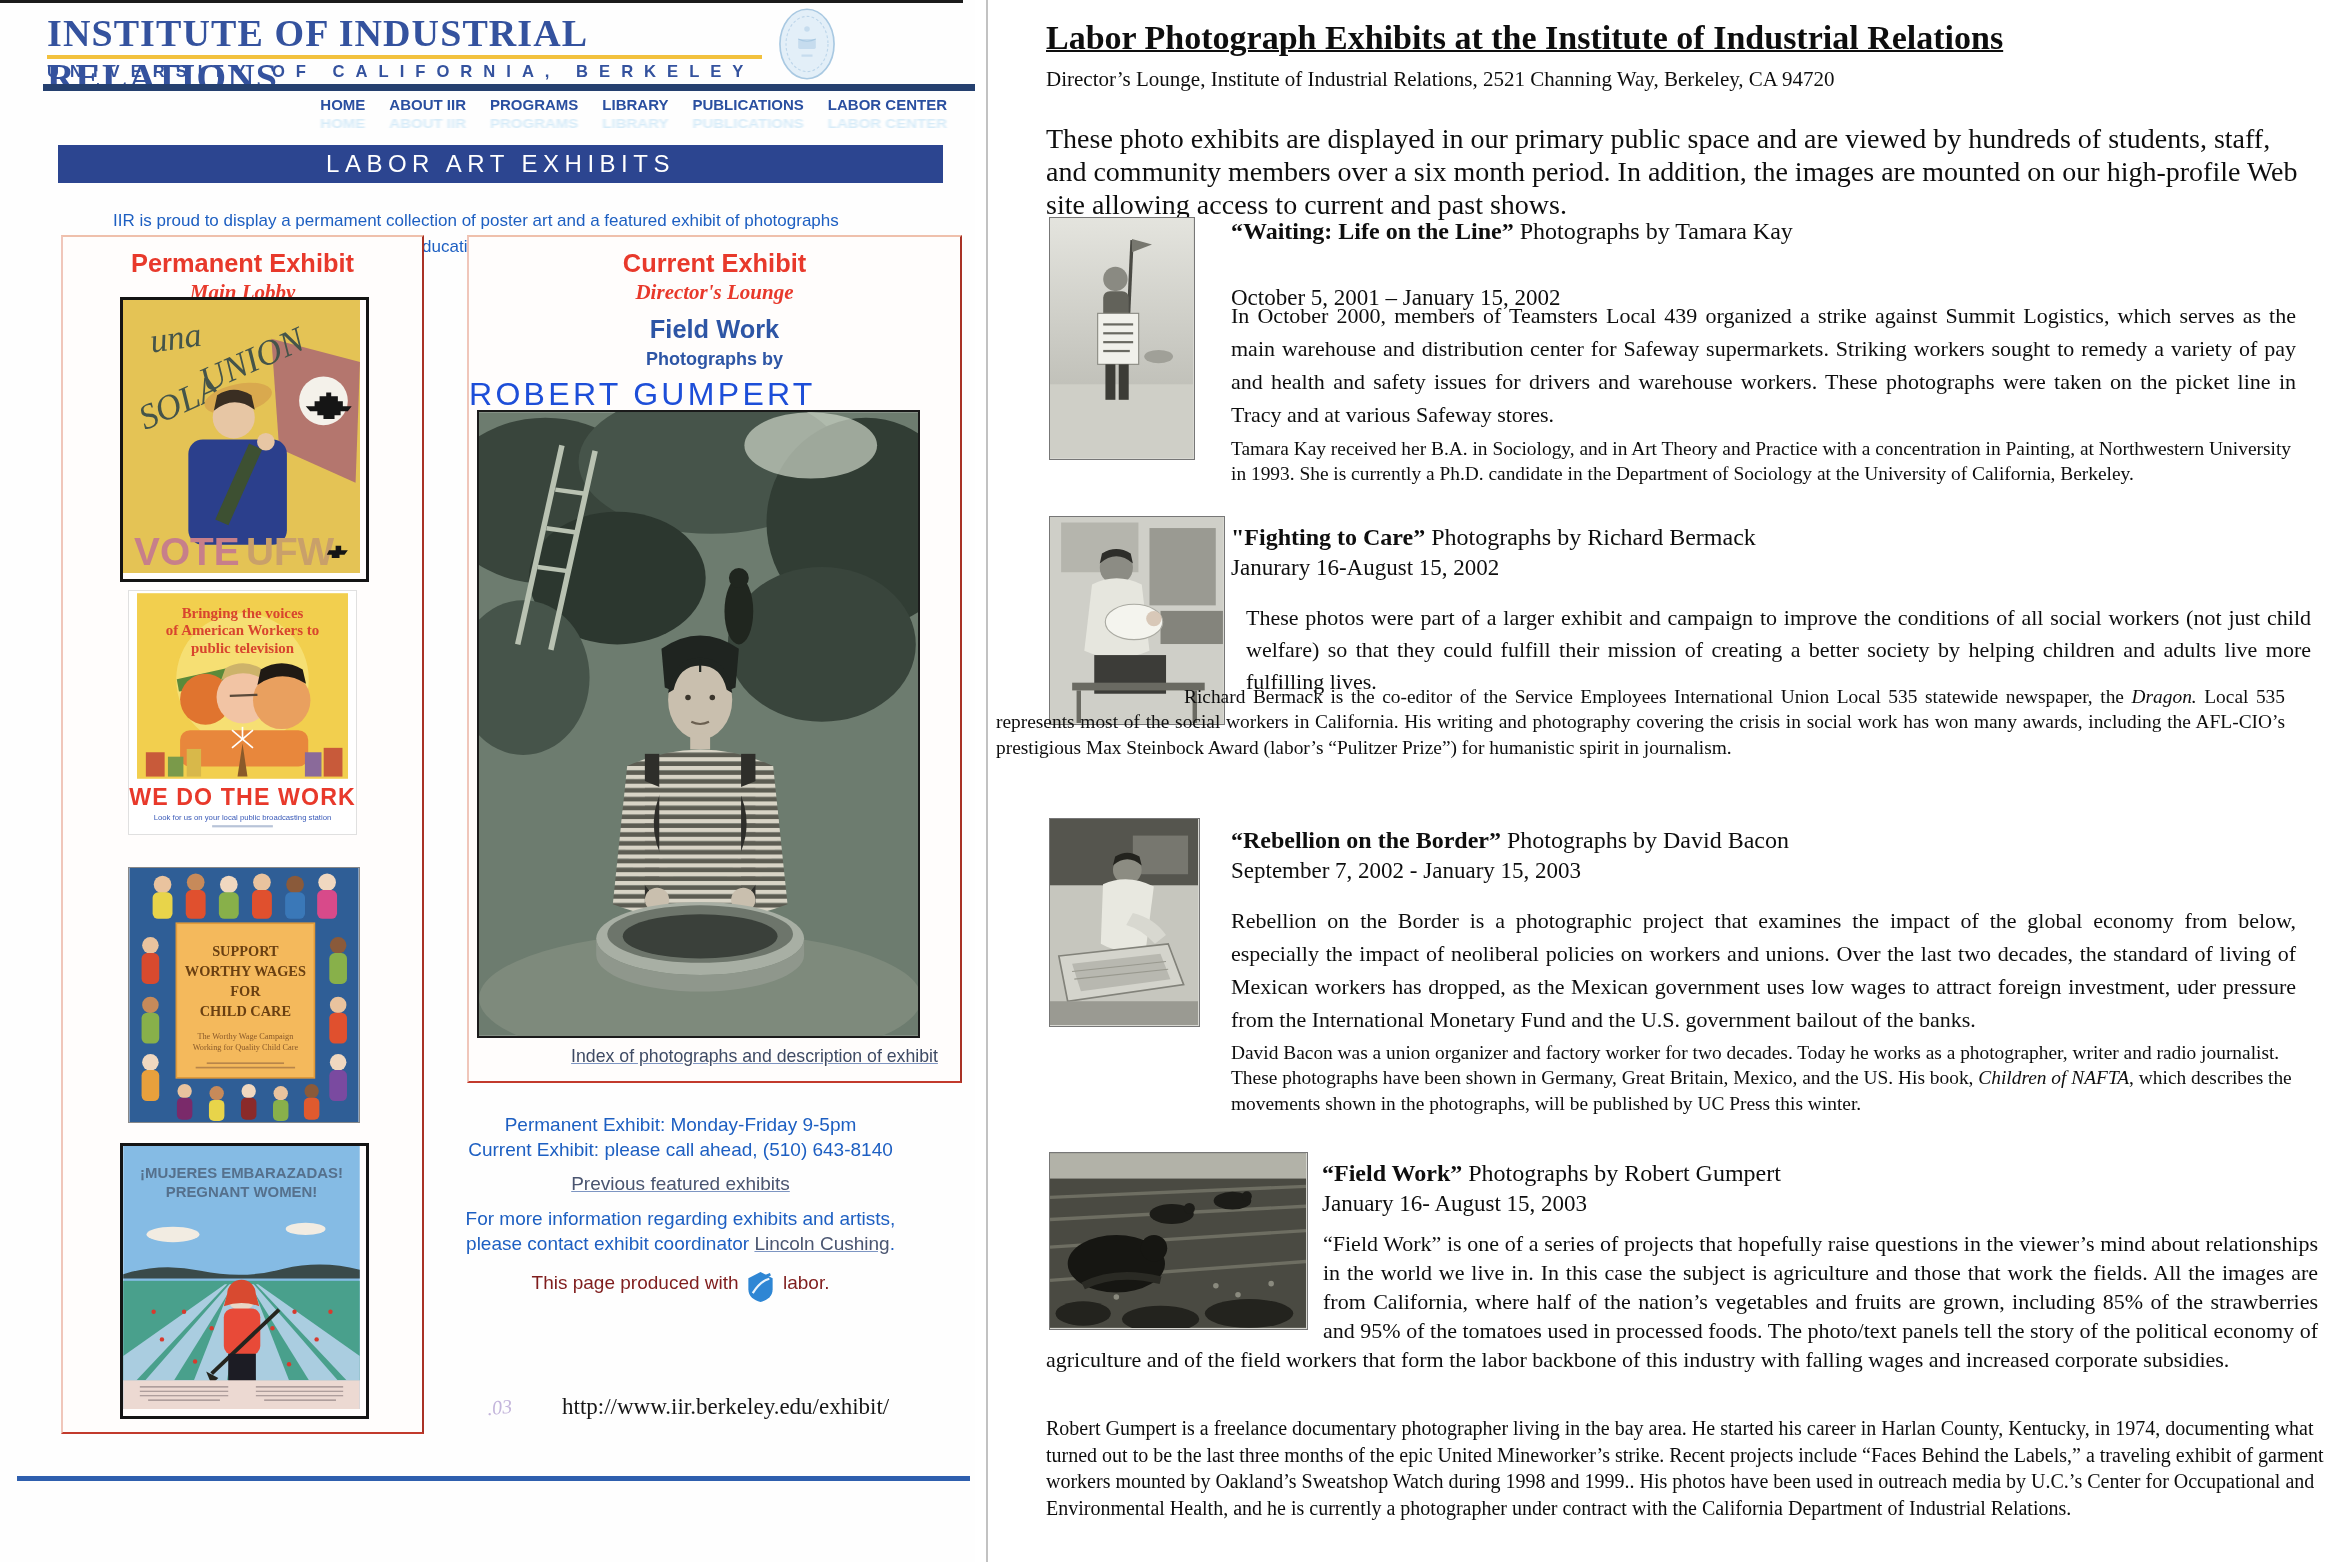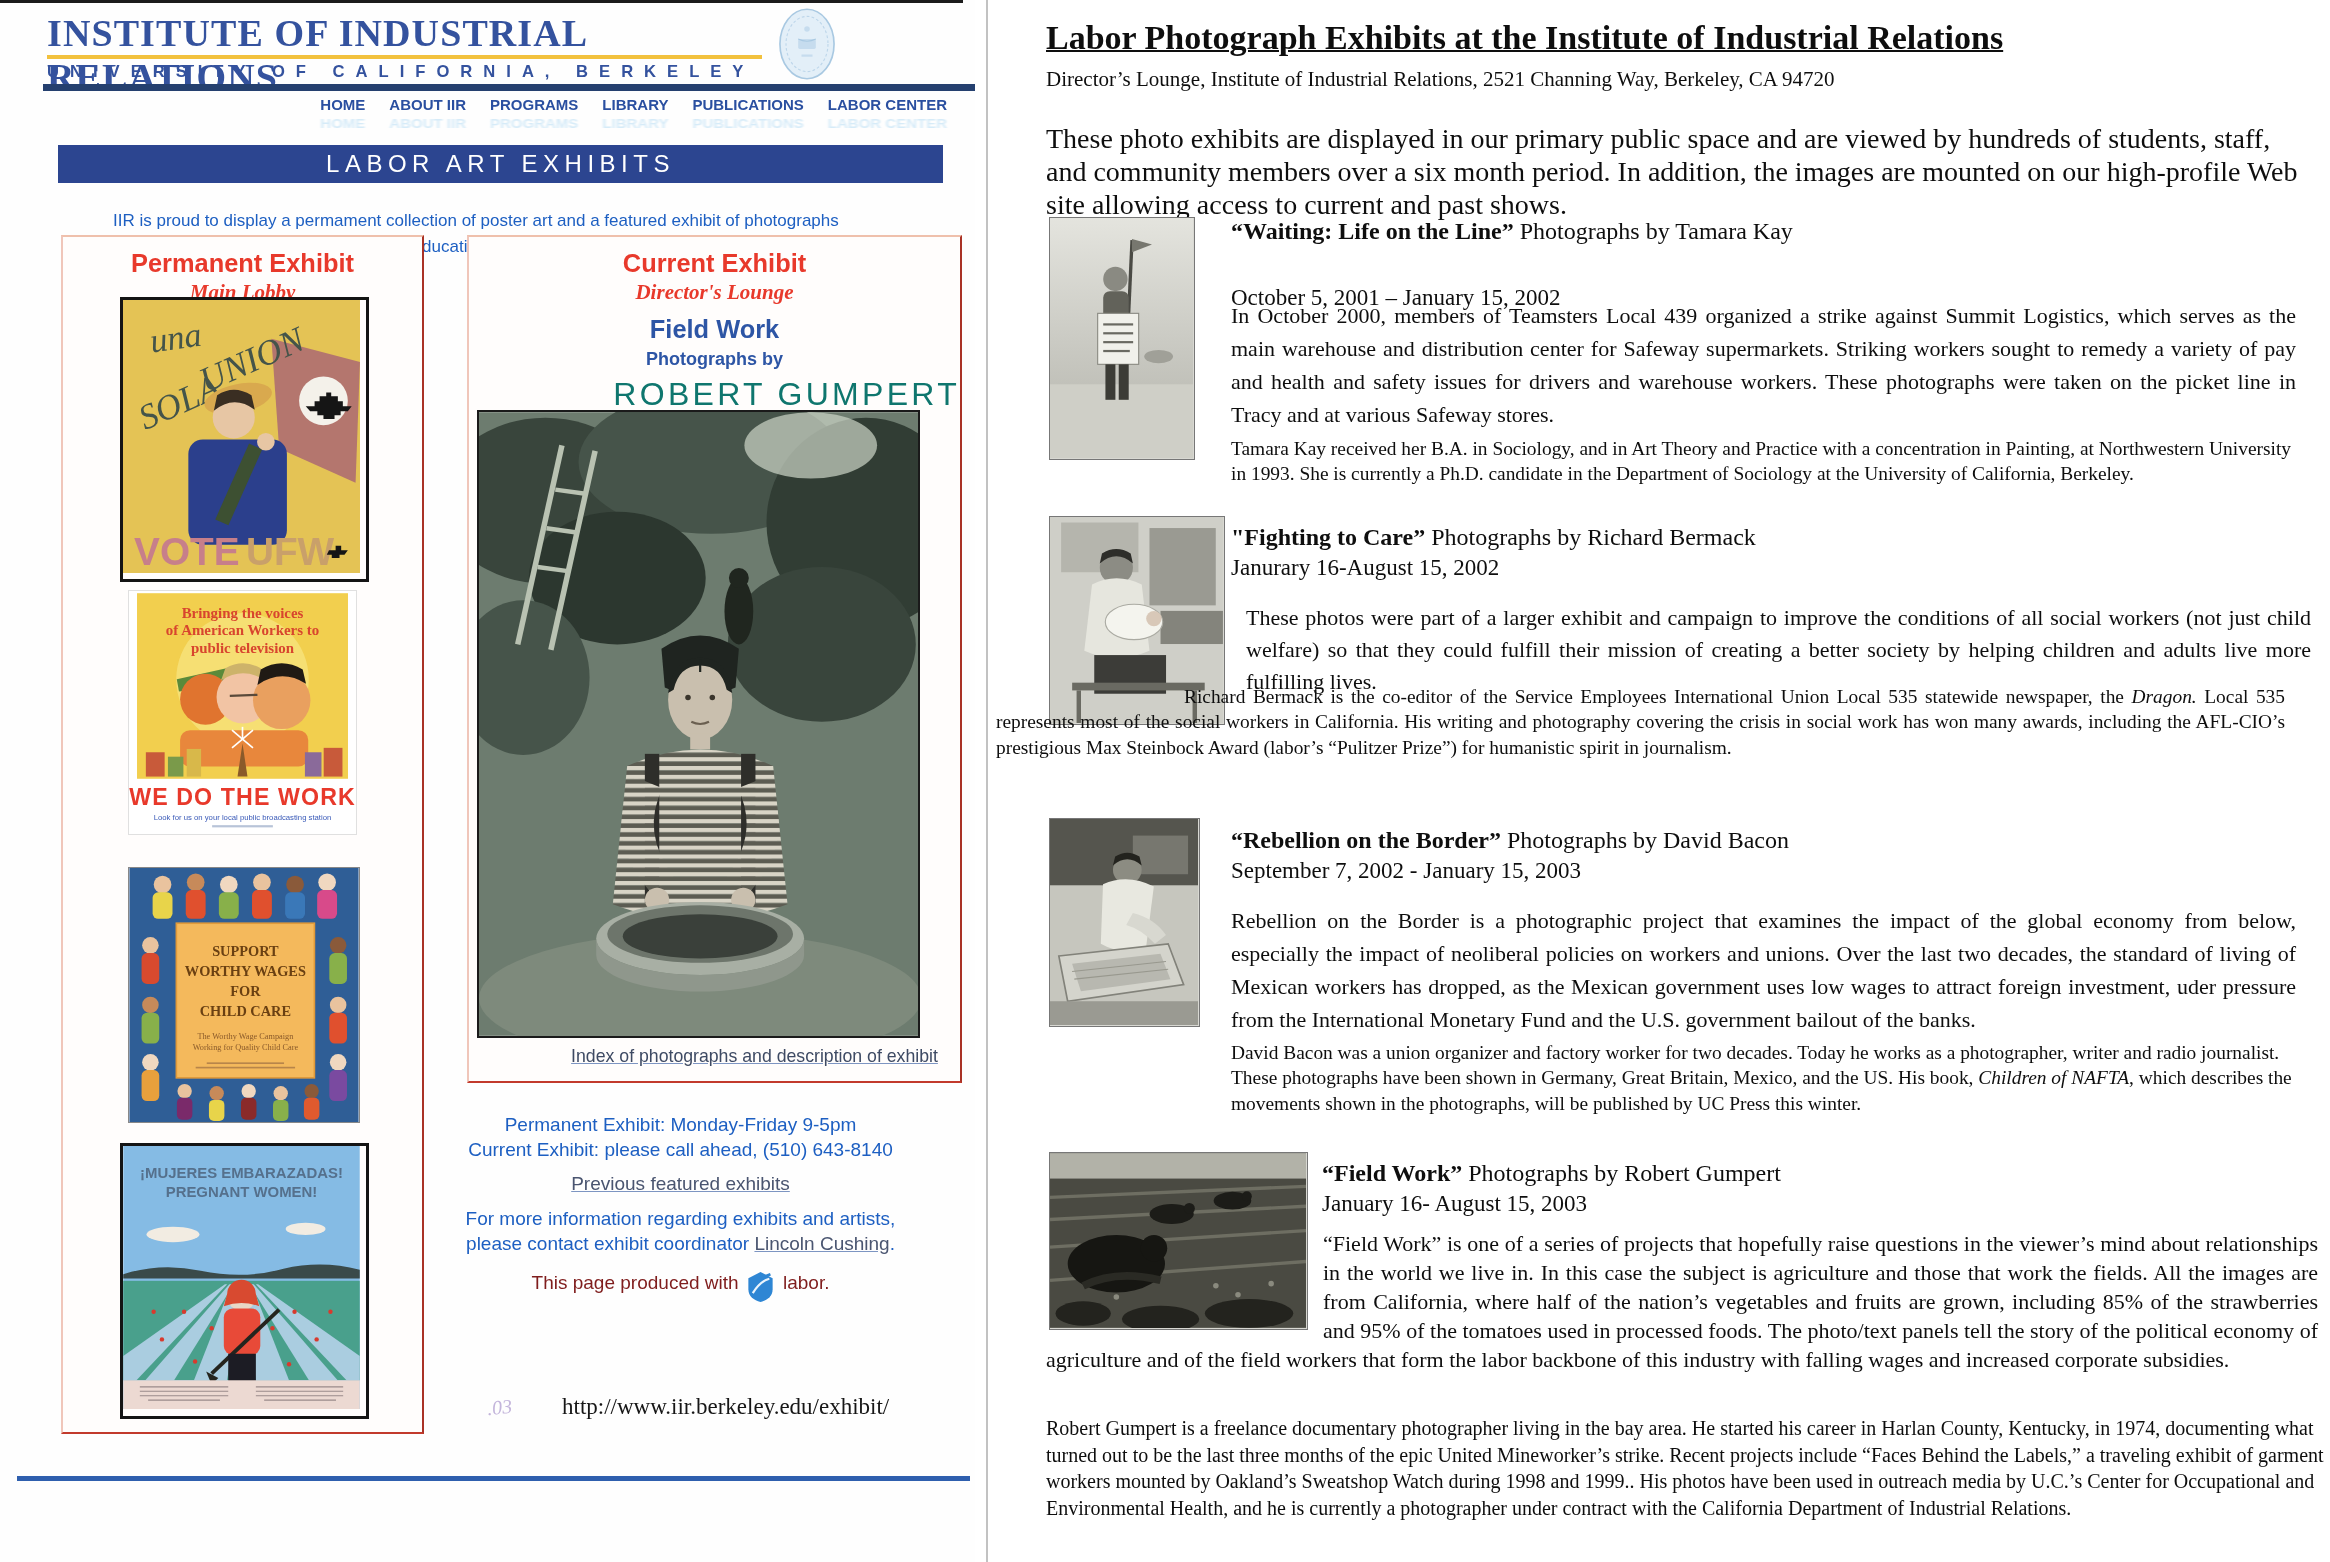--- a/index.html
+++ b/index.html
@@ -39,21 +39,21 @@
 
   .poster{position:absolute;}
   #poster-ufw{left:57px;top:60px;width:243px;height:279px;border:3.3px solid #141414;}
   #poster-work{left:65px;top:353px;width:227px;height:243px;border:0.6px solid #e0e0e0;}
   #poster-wages{left:65px;top:630px;width:230px;height:254px;border:0.6px solid #888;}
   #poster-pregnant{left:57px;top:906px;width:243px;height:270px;border:3.3px solid #141414;}
   .poster svg{display:block;}
 
   .fw-title{margin-top:10px;text-align:center;font-size:25.4px;font-weight:bold;color:#2d55a5;}
   .fw-by{margin-top:4.4px;text-align:center;font-size:18px;font-weight:bold;color:#2d55a5;}
-  .fw-name{margin-top:6.6px;text-align:right;font-size:32px;letter-spacing:3.3px;color:#0f766e;padding-left:36px;}
+  .fw-name{margin-top:6.6px;text-align:left;font-size:32px;letter-spacing:3.3px;color:#1d4ed8;}
   #main-photo{position:absolute;left:8.3px;top:173px;width:439px;height:624px;border:2.2px solid #1a1a1a;}
   .index-link{position:absolute;left:0;top:809px;width:100%;text-align:center;font-size:17.7px;
               color:#3e4a63;text-decoration:underline;text-decoration-color:#7d95c2;cursor:pointer;padding-left:40px;}
 
   .info-block{left:437px;top:1113px;width:487px;text-align:center;font-size:19px;
               line-height:1.3;color:#1d5fc2;}
   .info-line{margin:0;}
   .gap-sm{height:10px;}
   .gray-link{color:#4a5570;text-decoration:underline;text-decoration-color:#7d95c2;cursor:pointer;}
   .produced{margin-top:14.4px;display:flex;justify-content:center;gap:7.7px;color:#7f1d1d;}

